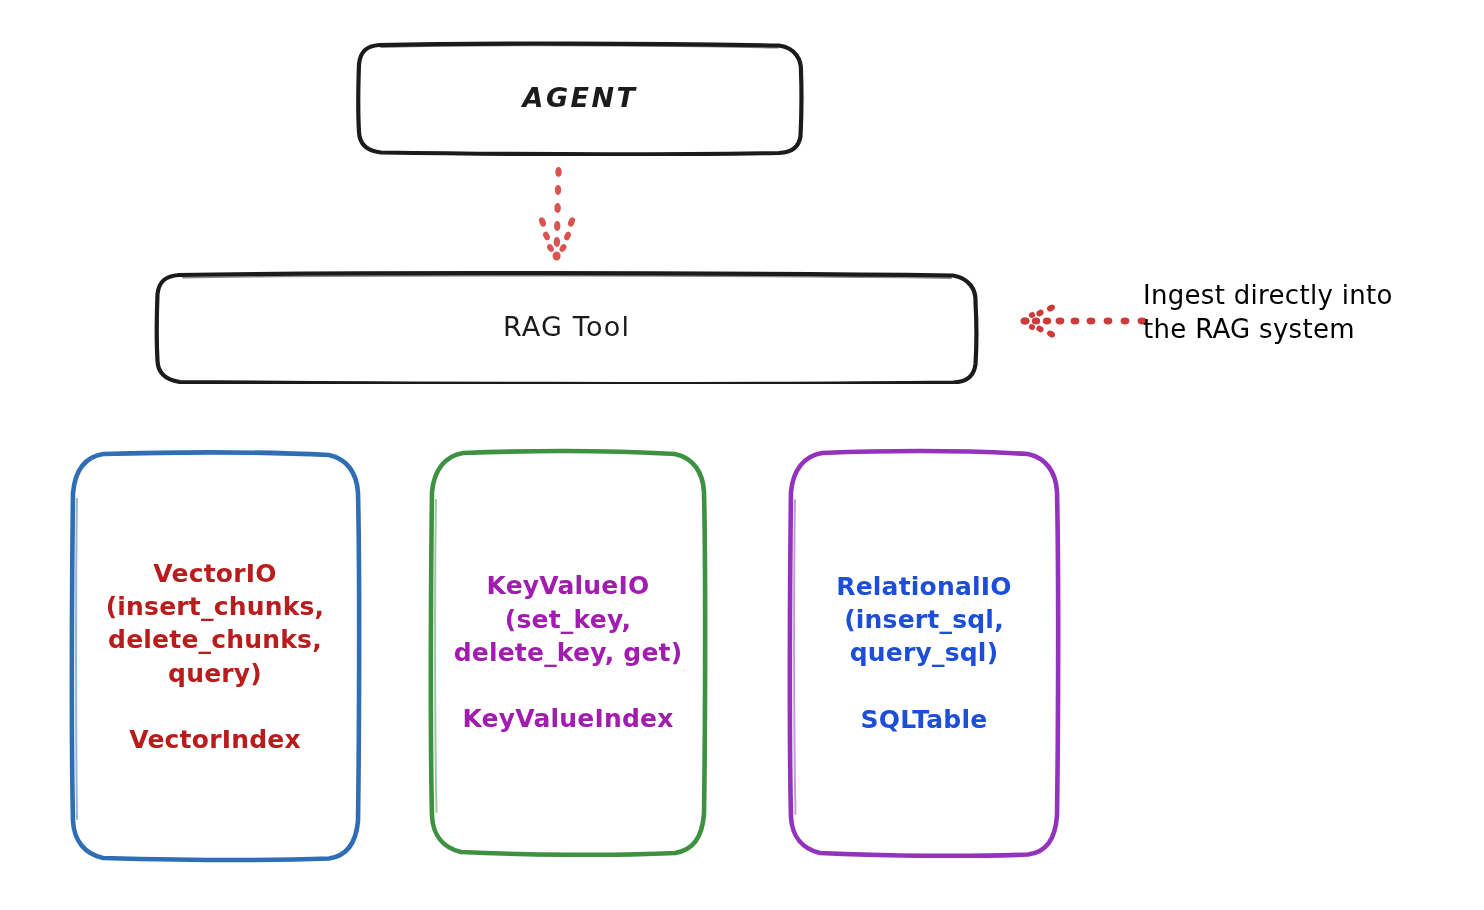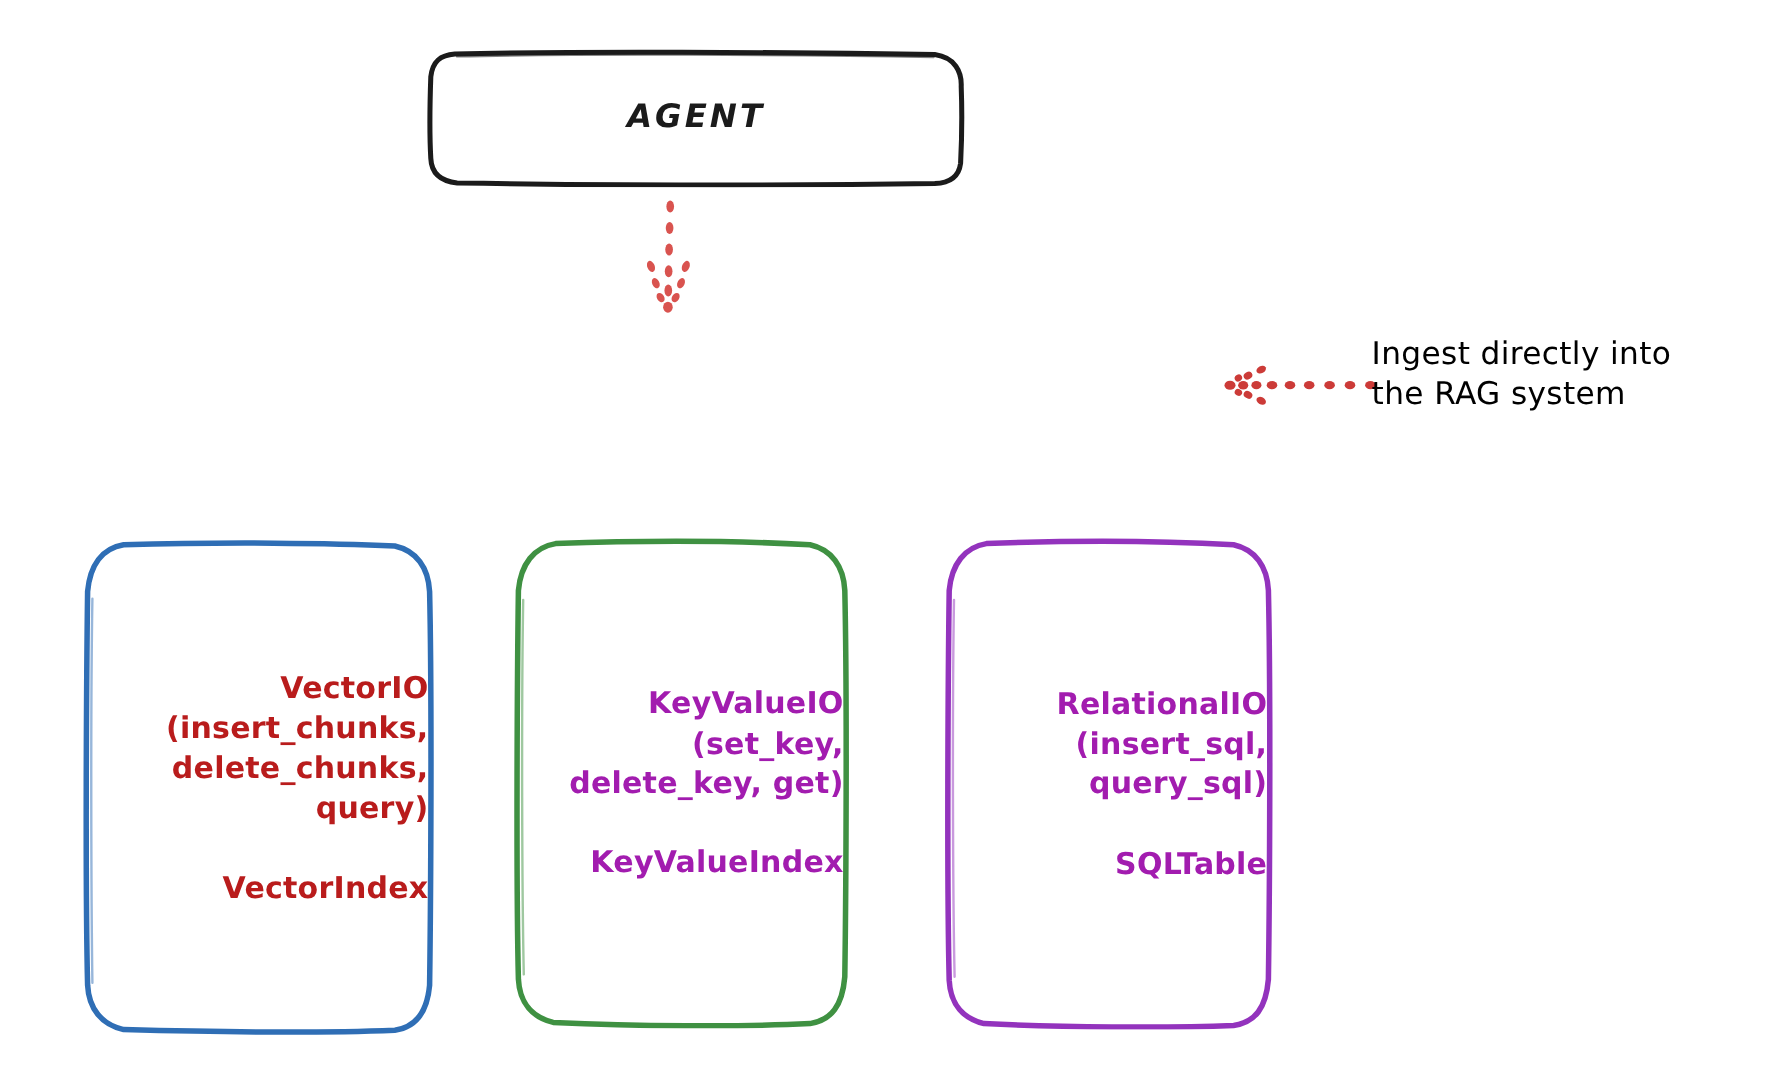--- a/index.html
+++ b/index.html
@@ -32,21 +32,20 @@
     width: 100%;
     height: 100%;
     pointer-events: none;
   }
   .node-label {
     position: relative;
     z-index: 2;
     line-height: 1.28;
     white-space: pre-line;
     letter-spacing: 0.4px;
-    text-align: right;
   }
 
   
   #agent-node {
     left: 355px;
     top: 40px;
     width: 450px;
     height: 116px;
   }
   #agent-node .node-label {
@@ -96,21 +95,21 @@
     height: 409px;
   }
   #keyvalue-node .node-label { color: #a21caf; }
 
   #relational-node {
     left: 786px;
     top: 448px;
     width: 276px;
     height: 410px;
   }
-  #relational-node .node-label { color: #a21caf; }
+  #relational-node .node-label { color: #1d4ed8; }
 
   .leaf .node-label {
     position: relative;
     z-index: 2;
     display: block;
     width: 100%;
     padding: 0 6px;
     box-sizing: border-box;
   }
 
@@ -172,20 +171,29 @@
 
       <ellipse cx="42.5" cy="66" rx="3.1" ry="4.8" transform="rotate(-22 42.5 66)"></ellipse>
       <ellipse cx="46.5" cy="80" rx="3.0" ry="4.5" transform="rotate(-25 46.5 80)"></ellipse>
       <ellipse cx="50.5" cy="92" rx="3.0" ry="4.2" transform="rotate(-32 50.5 92)"></ellipse>
       <ellipse cx="71.5" cy="66" rx="3.1" ry="4.8" transform="rotate(22 71.5 66)"></ellipse>
       <ellipse cx="67.5" cy="80" rx="3.0" ry="4.5" transform="rotate(25 67.5 80)"></ellipse>
       <ellipse cx="63.0" cy="92" rx="3.0" ry="4.2" transform="rotate(32 63 92)"></ellipse>
     </g>
   </svg>
 
+  <div class="node" id="rag-node">
+    <svg class="node-svg" viewBox="0 0 827 114" preserveAspectRatio="none">
+      <path d="M26,5 C200,2 560,3 800,5.5 C817,8.5 823,20 822.5,32 C824,58 823,86 822.5,94
+               C821,107 813,112 800,112.5 C560,115 220,114 27,112
+               C13,110 5,103 4.5,91 C3,65 4,37 4.5,24 C6,11 13,6 26,5 Z" fill="#ffffff" stroke="#1b1b1b" stroke-width="4.2" stroke-linecap="round" stroke-linejoin="round"></path>
+      <path d="M30,7.5 C220,4.5 580,5.5 798,8" fill="none" stroke="#1b1b1b" stroke-width="1.8" stroke-linecap="round" opacity="0.5"></path>
+    </svg>
+    <span class="node-label">RAG Tool</span>
+  </div>
 
   <svg class="edge-svg" id="ingest-edge" viewBox="0 0 130 50">
     <g fill="#cc3b38">
       <ellipse cx="124" cy="25" rx="4.4" ry="3.4"></ellipse>
       <ellipse cx="107" cy="25" rx="4.4" ry="3.4"></ellipse>
       <ellipse cx="90" cy="25" rx="4.4" ry="3.4"></ellipse>
       <ellipse cx="73" cy="25" rx="4.4" ry="3.4"></ellipse>
       <ellipse cx="57" cy="25" rx="4.4" ry="3.4"></ellipse>
       <ellipse cx="42" cy="25" rx="4.4" ry="3.4"></ellipse>
       <ellipse cx="29" cy="25" rx="4.2" ry="3.4"></ellipse>

